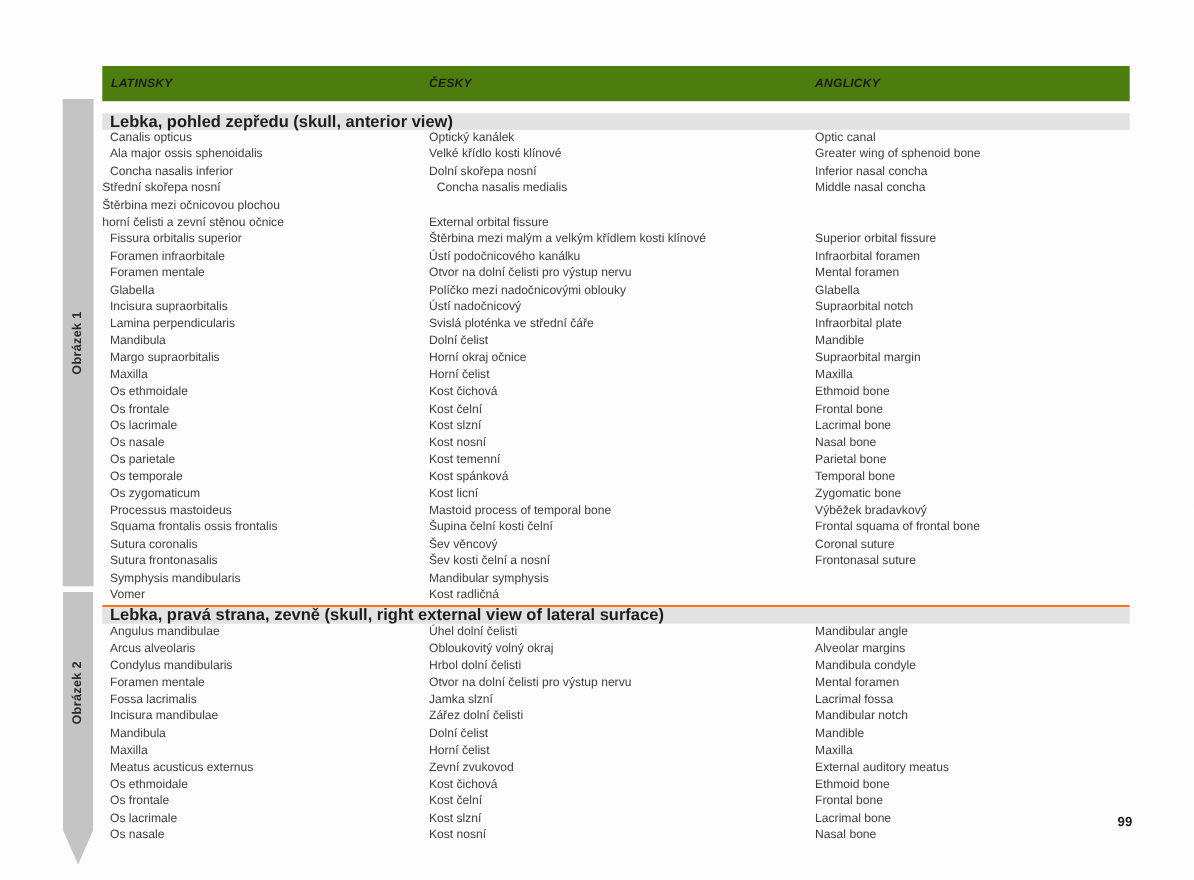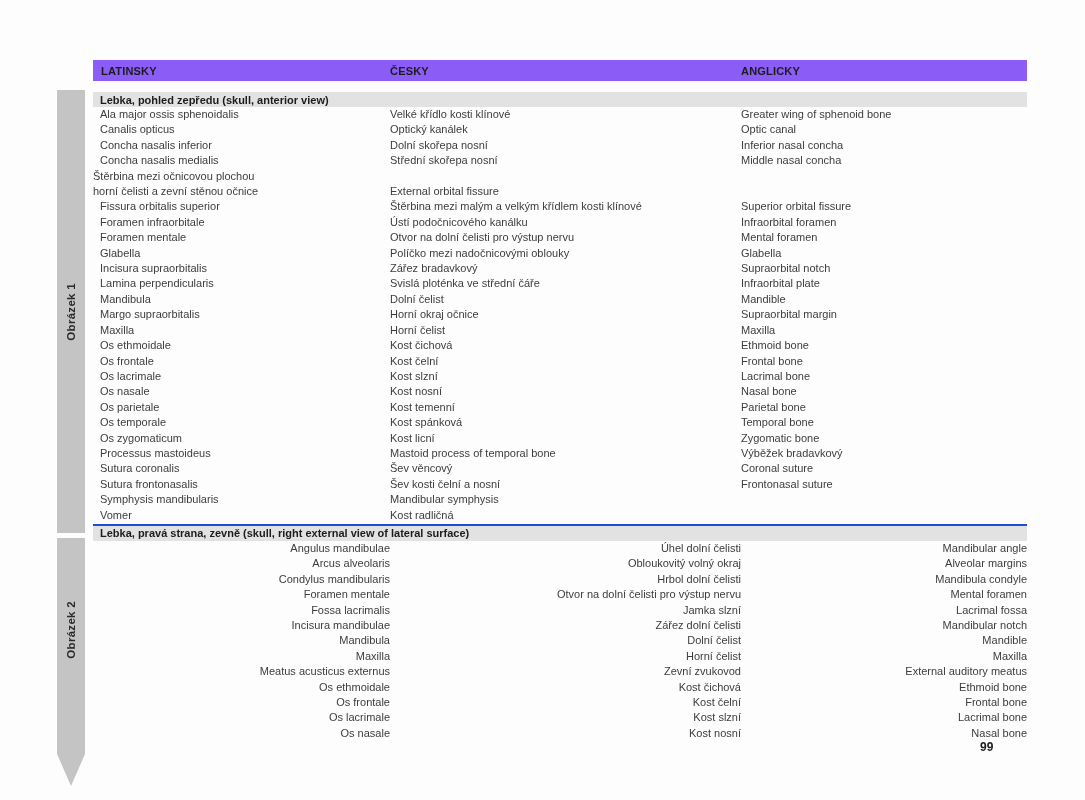--- a/index.html
+++ b/index.html
@@ -41,50 +41,51 @@
   
   .termtable {
     position: absolute;
     left: 93px; top: 60px; width: 934px;
     color: #3d3d3d;
     font-size: 11px;
   }
   .col-header {
     display: grid;
     grid-template-columns: 297px 351px 1fr;
-    background: #8b5cf6;
-    height: 21px;
+    background: #4d7c0f;
+    height: 32px;
     align-items: center;
     font-weight: bold; font-size: 11px; color: #1c1c1c;
     letter-spacing: 0.2px;
+    font-style: italic;
   }
   .col-header .hcell:first-child { padding-left: 8px; }
 
   .section { margin: 0; }
   .section-1 { margin-top: 11px; }
-  .section-2 { border-top: 2px solid #1d4ed8; margin-top: 1px; text-align: right; }
+  .section-2 { border-top: 2px solid #f97316; margin-top: 1px; }
   .section-title {
     background: #e2e2e2;
     height: 15px;
     display: flex; align-items: center;
     padding-left: 7px;
-    font-weight: bold; font-size: 11px; color: #1c1c1c;
+    font-weight: bold; font-size: 15px; color: #1c1c1c;
   }
   .rows {}
   .row {
     display: grid;
     grid-template-columns: 297px 351px 1fr;
   }
   .row .cell { line-height: 15.4px; white-space: nowrap; }
   .row .lat { padding-left: 7px; }
   .row.multiline .en { align-self: end; }
 
   .page-number {
     position: absolute;
-    left: 980px; top: 740px;
+    left: 1016px; top: 740px;
     font-size: 12px; font-weight: bold; color: #1c1c1c;
   }
 </style>
 </head>
 <body>
 
 <div class="page">
 
   <div class="figure-bar figure-bar-1">
     <span class="rot-label">Obrázek 1</span>
@@ -99,45 +100,45 @@
     <div class="col-header">
       <div class="hcell">LATINSKY</div>
       <div class="hcell">ČESKY</div>
       <div class="hcell">ANGLICKY</div>
     </div>
 
     <div class="section section-1">
       <div class="section-title">Lebka, pohled zepředu (skull, anterior view)</div>
       <div class="rows">
           <div class="row">
+            <div class="cell lat">Canalis opticus</div>
+            <div class="cell cz">
+              <div>Optický kanálek</div>
+            </div>
+            <div class="cell en">Optic canal</div>
+          </div>
+          <div class="row">
             <div class="cell lat">Ala major ossis sphenoidalis</div>
             <div class="cell cz">
               <div>Velké křídlo kosti klínové</div>
             </div>
             <div class="cell en">Greater wing of sphenoid bone</div>
           </div>
           <div class="row">
-            <div class="cell lat">Canalis opticus</div>
-            <div class="cell cz">
-              <div>Optický kanálek</div>
-            </div>
-            <div class="cell en">Optic canal</div>
-          </div>
-          <div class="row">
             <div class="cell lat">Concha nasalis inferior</div>
             <div class="cell cz">
               <div>Dolní skořepa nosní</div>
             </div>
             <div class="cell en">Inferior nasal concha</div>
           </div>
           <div class="row">
+            <div class="cell cz">
+              <div>Střední skořepa nosní</div>
+            </div>
             <div class="cell lat">Concha nasalis medialis</div>
-            <div class="cell cz">
-              <div>Střední skořepa nosní</div>
-            </div>
             <div class="cell en">Middle nasal concha</div>
           </div>
           <div class="row multiline">
             <div class="cell cz">
               <div>Štěrbina mezi očnicovou plochou</div>
               <div>horní čelisti a zevní stěnou očnice</div>
             </div>
             <div class="cell en">External orbital fissure</div>
           </div>
           <div class="row">
@@ -164,21 +165,21 @@
           <div class="row">
             <div class="cell lat">Glabella</div>
             <div class="cell cz">
               <div>Políčko mezi nadočnicovými oblouky</div>
             </div>
             <div class="cell en">Glabella</div>
           </div>
           <div class="row">
             <div class="cell lat">Incisura supraorbitalis</div>
             <div class="cell cz">
-              <div>Zářez bradavkový</div>
+              <div>Ústí nadočnicový</div>
             </div>
             <div class="cell en">Supraorbital notch</div>
           </div>
           <div class="row">
             <div class="cell lat">Lamina perpendicularis</div>
             <div class="cell cz">
               <div>Svislá ploténka ve střední čáře</div>
             </div>
             <div class="cell en">Infraorbital plate</div>
           </div>
@@ -251,20 +252,27 @@
               <div>Kost licní</div>
             </div>
             <div class="cell en">Zygomatic bone</div>
           </div>
           <div class="row">
             <div class="cell lat">Processus mastoideus</div>
             <div class="cell en">Mastoid process of temporal bone</div>
             <div class="cell cz">
               <div>Výběžek bradavkový</div>
             </div>
+          </div>
+          <div class="row">
+            <div class="cell lat">Squama frontalis ossis frontalis</div>
+            <div class="cell cz">
+              <div>Šupina čelní kosti čelní</div>
+            </div>
+            <div class="cell en">Frontal squama of frontal bone</div>
           </div>
           <div class="row">
             <div class="cell lat">Sutura coronalis</div>
             <div class="cell cz">
               <div>Šev věncový</div>
             </div>
             <div class="cell en">Coronal suture</div>
           </div>
           <div class="row">
             <div class="cell lat">Sutura frontonasalis</div>

